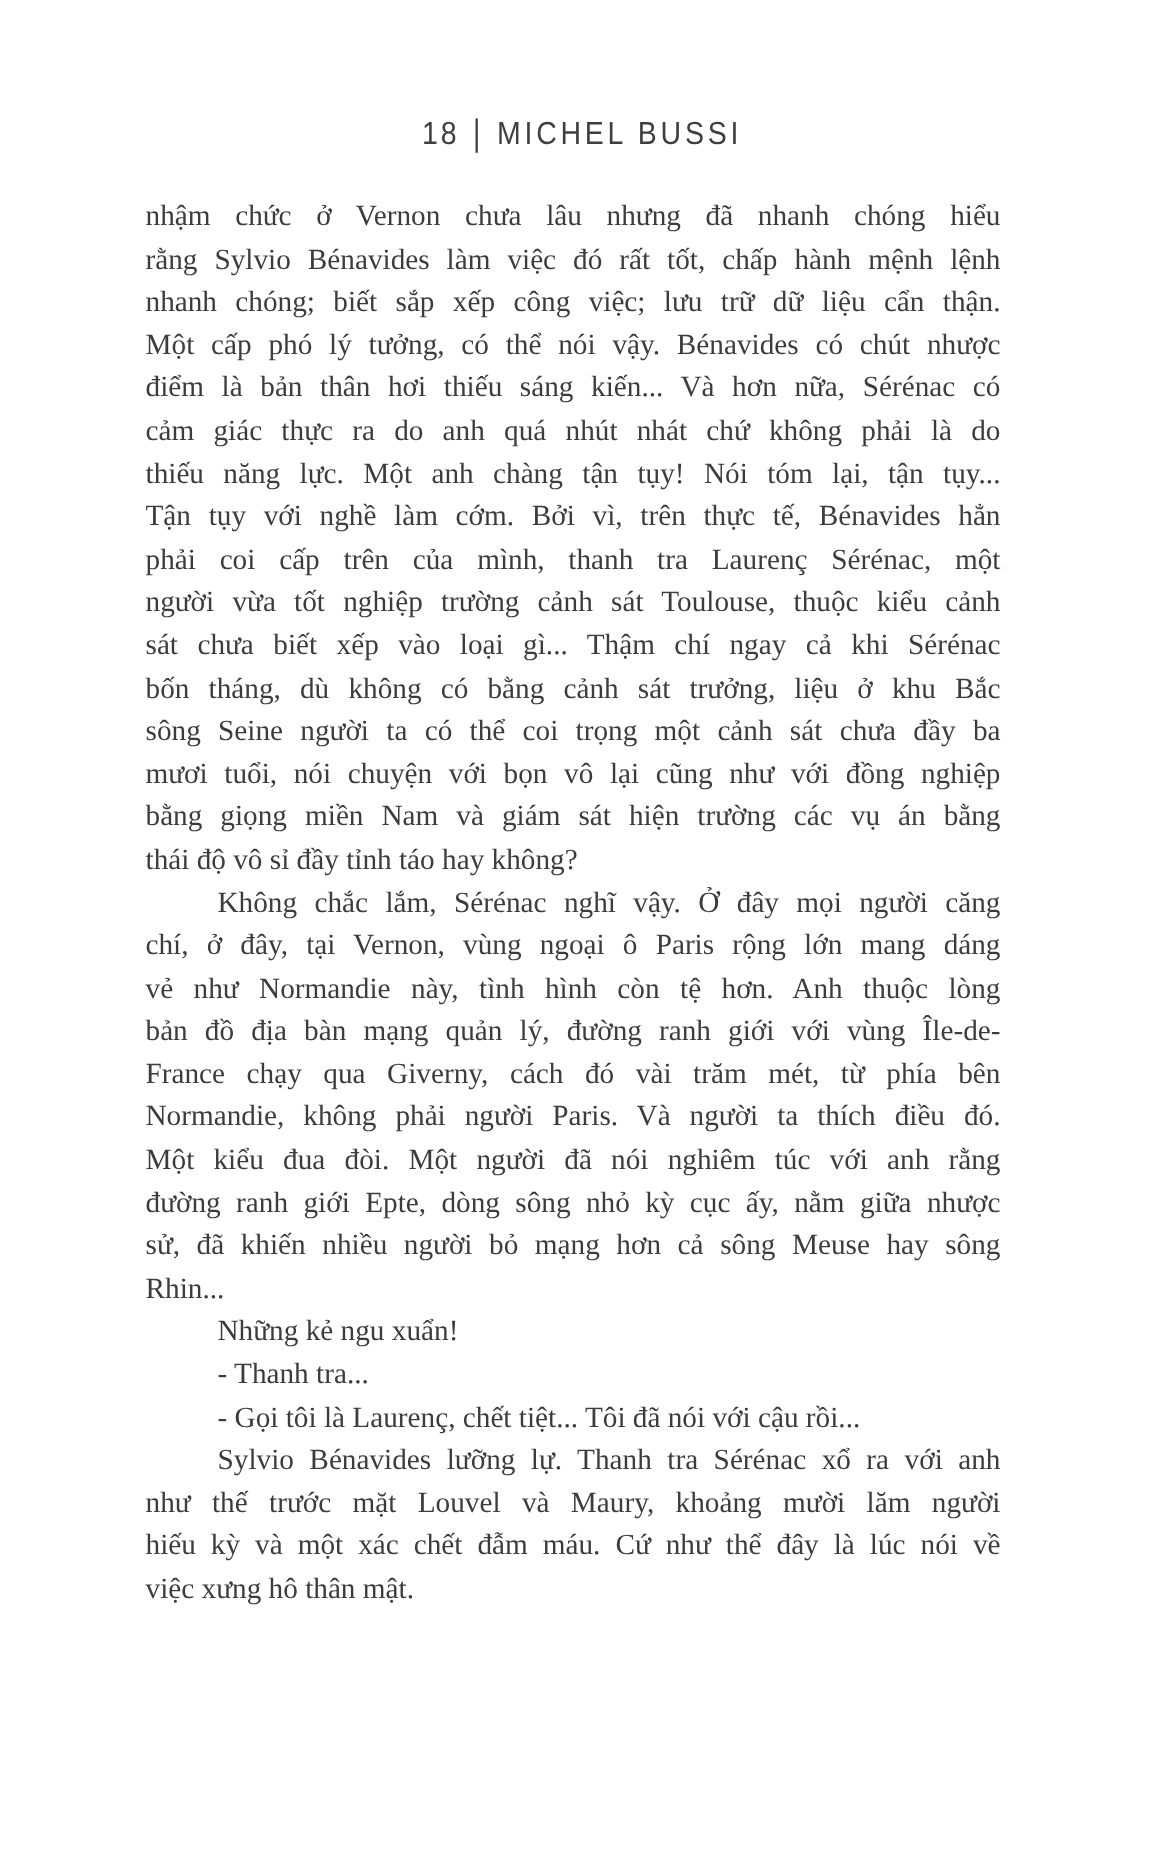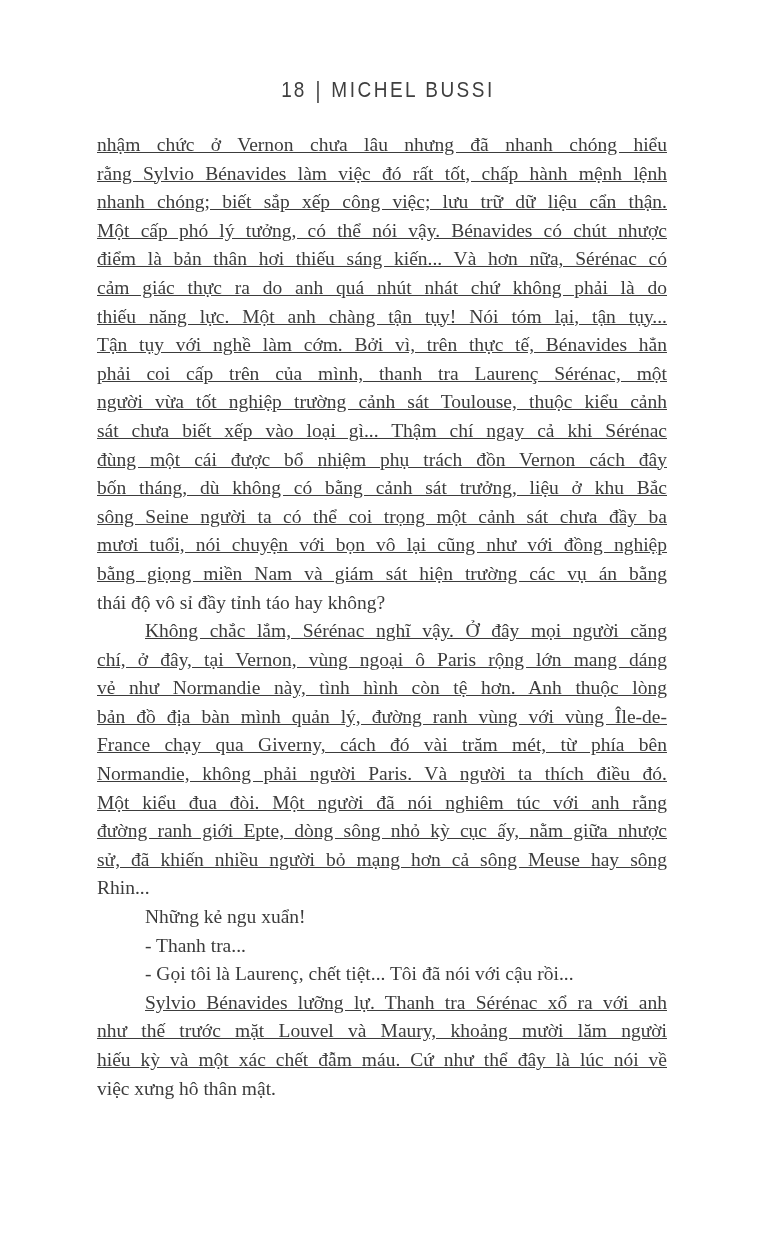--- a/index.html
+++ b/index.html
@@ -46,21 +46,21 @@
     color: var(--text-color, #3c3c3c);
     font-size: 19.5px;
     line-height: 28.6px;
   }
   .para { margin: 0; padding: 0; }
   .line {
     text-align: justify;
     text-align-last: left;
     white-space: normal;
   }
-  .line.fill { text-align-last: justify; text-decoration: underline; }
+  .line.fill { text-align-last: justify; }
   .line.indent { text-indent: 48px; }
 </style>
 </head>
 <body>
 
 <div class="page" style="--bg: #ffffff; --text-color: #3c3c3c; --header-color: #3f3f3f;">
   <div class="running-header">
     <span class="num">18</span><span class="sep">|</span><span class="title">MICHEL BUSSI</span>
   </div>
   <div class="text-body">
@@ -69,32 +69,31 @@
         <div class="line fill">rằng Sylvio Bénavides làm việc đó rất tốt, chấp hành mệnh lệnh</div>
         <div class="line fill">nhanh chóng; biết sắp xếp công việc; lưu trữ dữ liệu cẩn thận.</div>
         <div class="line fill">Một cấp phó lý tưởng, có thể nói vậy. Bénavides có chút nhược</div>
         <div class="line fill">điểm là bản thân hơi thiếu sáng kiến... Và hơn nữa, Sérénac có</div>
         <div class="line fill">cảm giác thực ra do anh quá nhút nhát chứ không phải là do</div>
         <div class="line fill">thiếu năng lực. Một anh chàng tận tụy! Nói tóm lại, tận tụy...</div>
         <div class="line fill">Tận tụy với nghề làm cớm. Bởi vì, trên thực tế, Bénavides hẳn</div>
         <div class="line fill">phải coi cấp trên của mình, thanh tra Laurenç Sérénac, một</div>
         <div class="line fill">người vừa tốt nghiệp trường cảnh sát Toulouse, thuộc kiểu cảnh</div>
         <div class="line fill">sát chưa biết xếp vào loại gì... Thậm chí ngay cả khi Sérénac</div>
-        <div class="line fill">đùng một cái được bổ nhiệm phụ trách đồn Vernon cách đây</div>
         <div class="line fill">bốn tháng, dù không có bằng cảnh sát trưởng, liệu ở khu Bắc</div>
         <div class="line fill">sông Seine người ta có thể coi trọng một cảnh sát chưa đầy ba</div>
         <div class="line fill">mươi tuổi, nói chuyện với bọn vô lại cũng như với đồng nghiệp</div>
         <div class="line fill">bằng giọng miền Nam và giám sát hiện trường các vụ án bằng</div>
         <div class="line">thái độ vô sỉ đầy tỉnh táo hay không?</div>
       </div>
       <div class="para">
         <div class="line fill indent">Không chắc lắm, Sérénac nghĩ vậy. Ở đây mọi người căng</div>
         <div class="line fill">chí, ở đây, tại Vernon, vùng ngoại ô Paris rộng lớn mang dáng</div>
         <div class="line fill">vẻ như Normandie này, tình hình còn tệ hơn. Anh thuộc lòng</div>
-        <div class="line fill">bản đồ địa bàn mình quản lý, đường ranh vùng với vùng Île-de-</div>
+        <div class="line fill">bản đồ địa bàn mạng quản lý, đường ranh giới với vùng Île-de-</div>
         <div class="line fill">France chạy qua Giverny, cách đó vài trăm mét, từ phía bên</div>
         <div class="line fill">Normandie, không phải người Paris. Và người ta thích điều đó.</div>
         <div class="line fill">Một kiểu đua đòi. Một người đã nói nghiêm túc với anh rằng</div>
         <div class="line fill">đường ranh giới Epte, dòng sông nhỏ kỳ cục ấy, nằm giữa nhược</div>
         <div class="line fill">sử, đã khiến nhiều người bỏ mạng hơn cả sông Meuse hay sông</div>
         <div class="line">Rhin...</div>
       </div>
       <div class="para">
         <div class="line indent">Những kẻ ngu xuẩn!</div>
       </div>

